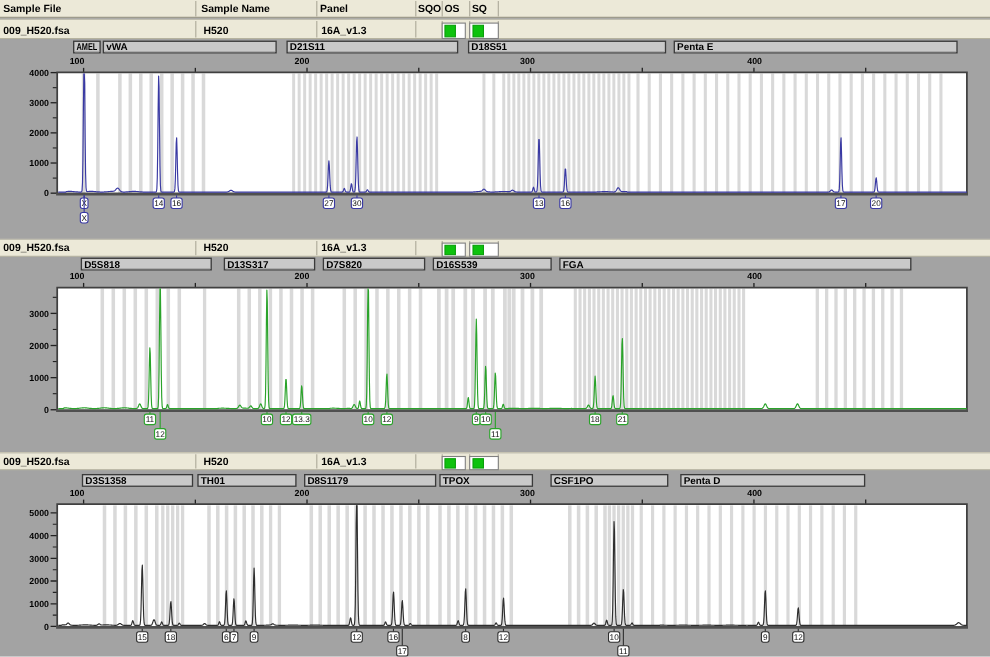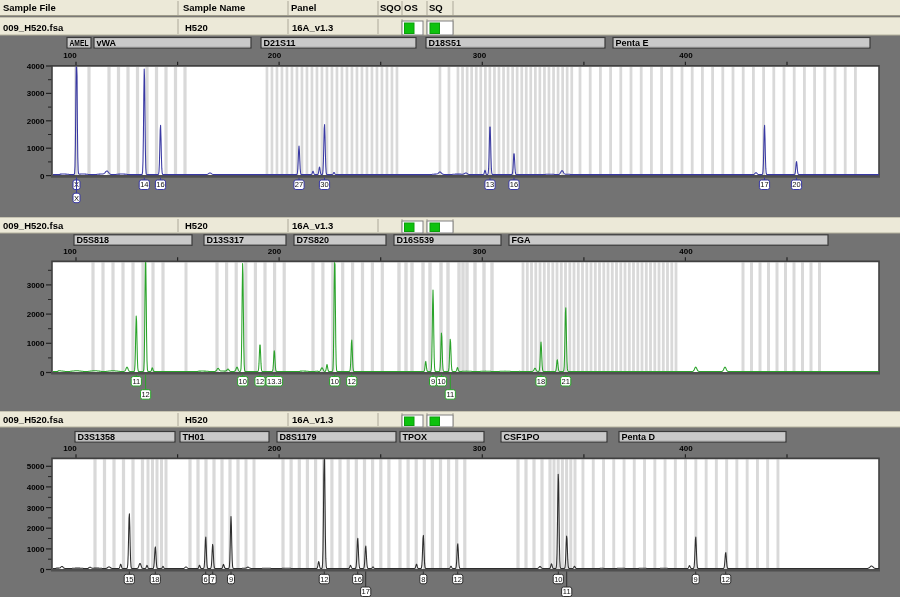--- a/index.html
+++ b/index.html
@@ -1,15 +1,15 @@
 <!DOCTYPE html>
 <html><head><meta charset="utf-8">
 <style>
 html,body{margin:0;padding:0;background:#fff;}
-#wrap{position:relative;width:900px;height:597px;overflow:hidden;background:#737373;}
+#wrap{position:relative;width:900px;height:597px;overflow:hidden;background:#a3a3a3;}
 </style></head>
 <body>
 <div id="wrap">
 <svg width="900" height="597" viewBox="0 0 900 597" xmlns="http://www.w3.org/2000/svg">
 <rect x="0.0" y="0.0" width="900.0" height="15.5" fill="#ece9d8"></rect>
 <line x1="0.0" y1="15.7" x2="900.0" y2="15.7" stroke="#9a9784" stroke-width="1"></line>
 <line x1="178.0" y1="1.0" x2="178.0" y2="15.0" stroke="#aca899" stroke-width="1"></line>
 <line x1="288.0" y1="1.0" x2="288.0" y2="15.0" stroke="#aca899" stroke-width="1"></line>
 <line x1="378.0" y1="1.0" x2="378.0" y2="15.0" stroke="#aca899" stroke-width="1"></line>
 <line x1="402.0" y1="1.0" x2="402.0" y2="15.0" stroke="#aca899" stroke-width="1"></line>

